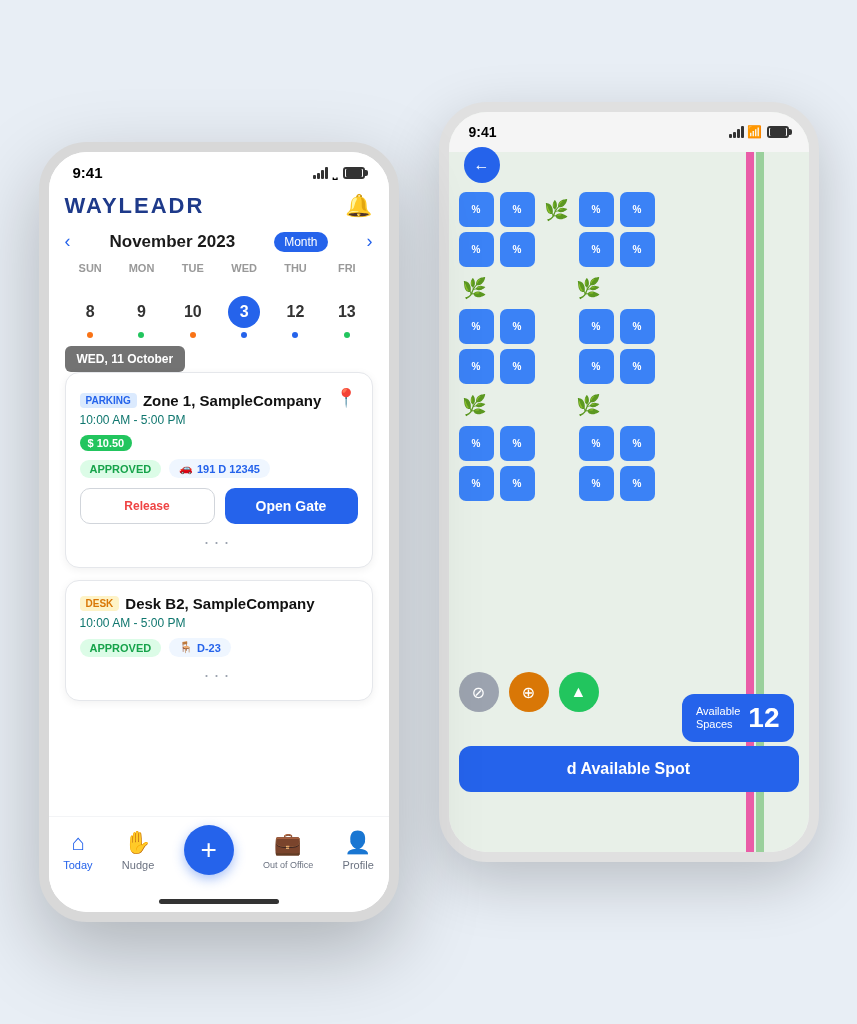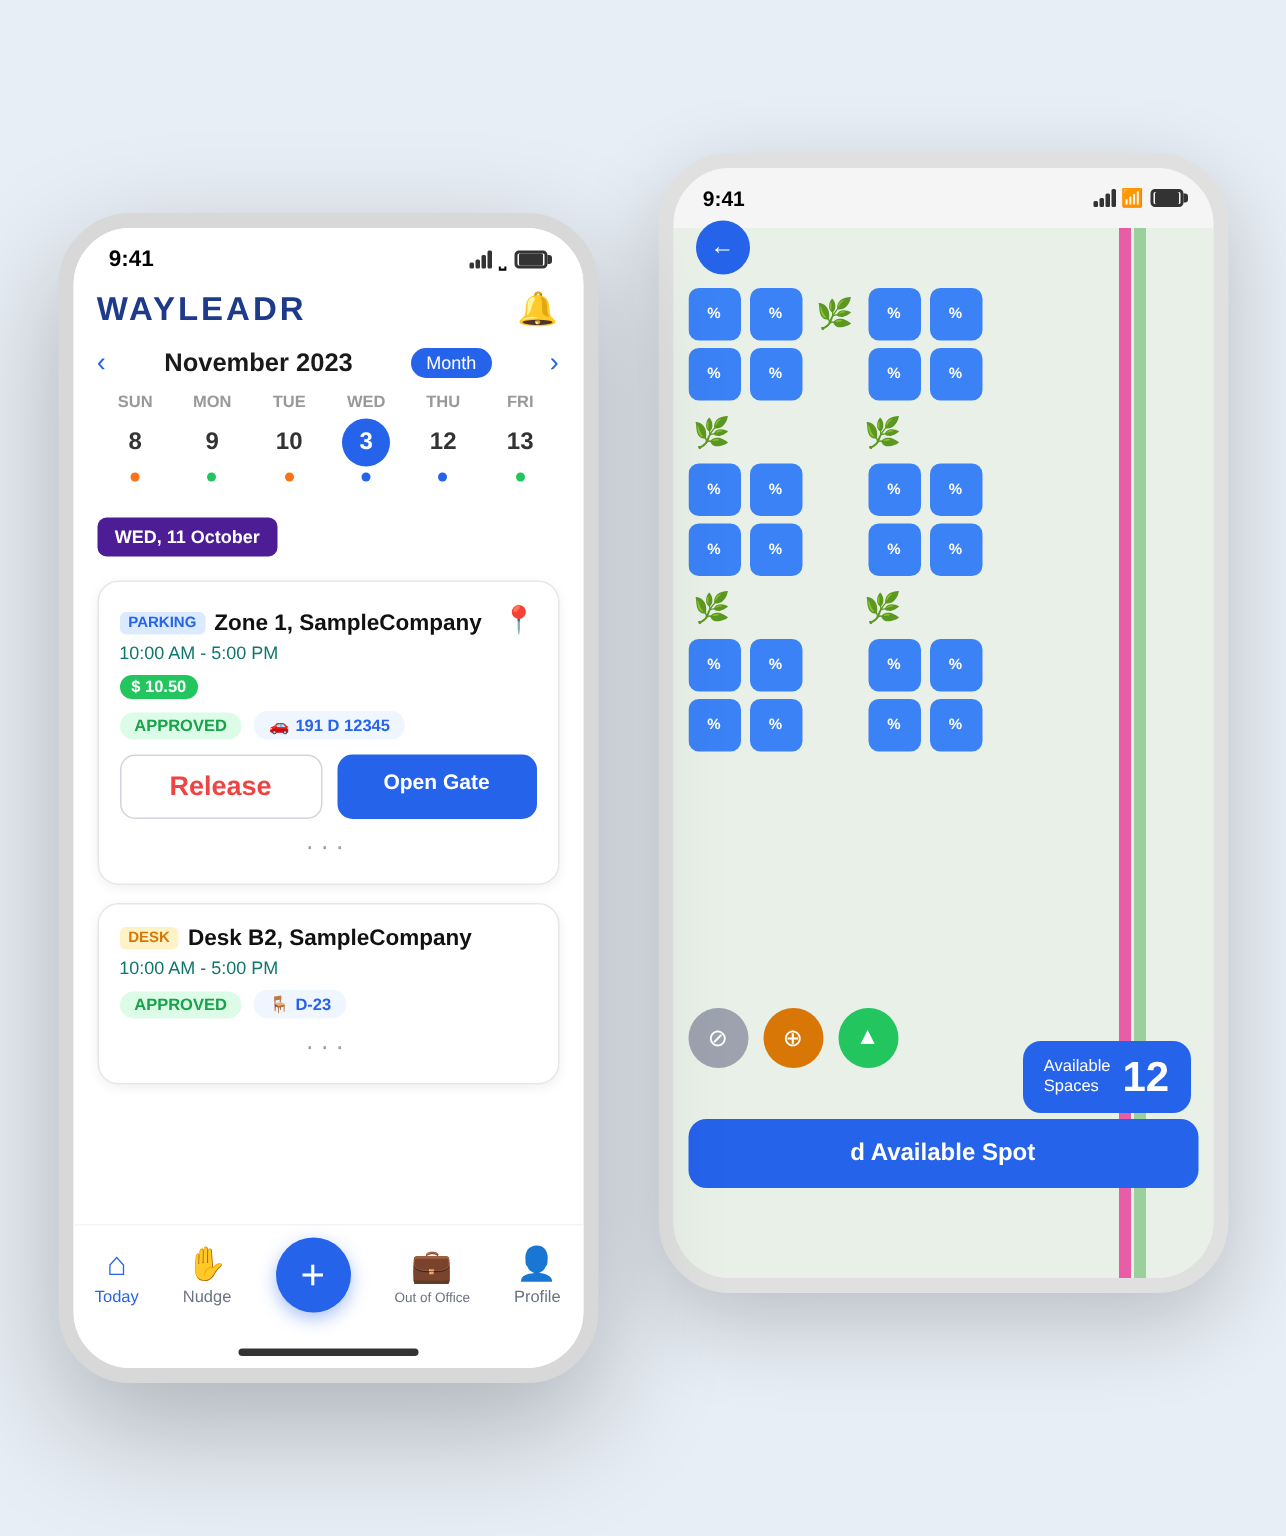--- a/index.html
+++ b/index.html
@@ -230,21 +230,21 @@
       border-radius: 12px;
     }
 
     .cal-days-header {
       display: grid;
       grid-template-columns: repeat(6, 1fr);
       text-align: center;
       font-size: 11px;
       font-weight: 600;
       color: #999;
-      margin-bottom: 1px;
+      margin-bottom: 18px;
     }
 
     .cal-days {
       display: grid;
       grid-template-columns: repeat(6, 1fr);
       text-align: center;
       margin-bottom: 4px;
     }
 
     .cal-day {
@@ -273,27 +273,27 @@
       width: 6px;
       height: 6px;
       border-radius: 50%;
     }
     .dot-orange { background: #f97316; }
     .dot-green { background: #22c55e; }
     .dot-blue { background: #2563eb; }
 
     
     .date-header-bar {
-      background: #4c1d95;
+      background: #737373;
       color: white;
       font-size: 12px;
       font-weight: 700;
       padding: 6px 12px;
       border-radius: 6px;
-      margin: 16px 0;
+      margin: 0 0;
       display: inline-block;
     }
 
     
     .booking-card {
       background: white;
       border: 1px solid #e5e7eb;
       border-radius: 14px;
       padding: 14px;
       margin-bottom: 12px;
@@ -390,21 +390,21 @@
       gap: 10px;
       margin-top: 10px;
     }
     .btn-release {
       flex: 1;
       padding: 10px;
       border: 1px solid #d1d5db;
       border-radius: 10px;
       background: white;
       color: #ef4444;
-      font-size: 18px;
+      font-size: 12px;
       font-weight: 600;
       text-align: center;
       cursor: pointer;
     }
     .btn-open-gate {
       flex: 1;
       padding: 10px;
       border-radius: 10px;
       background: #2563eb;
       color: white;

